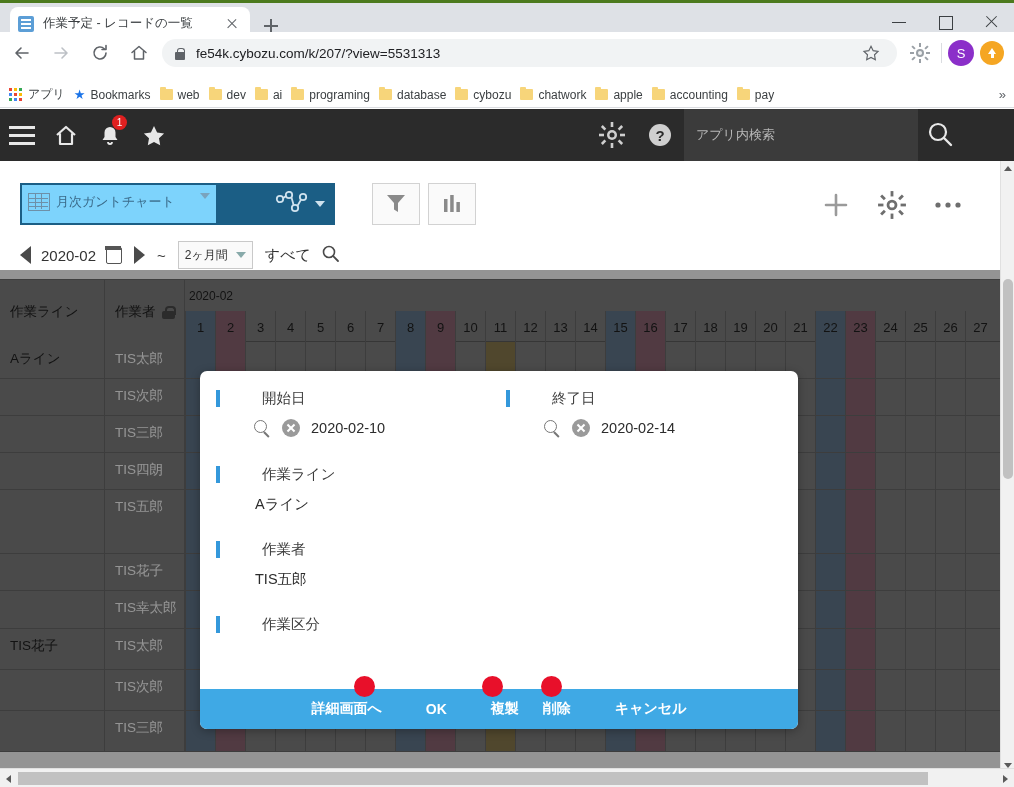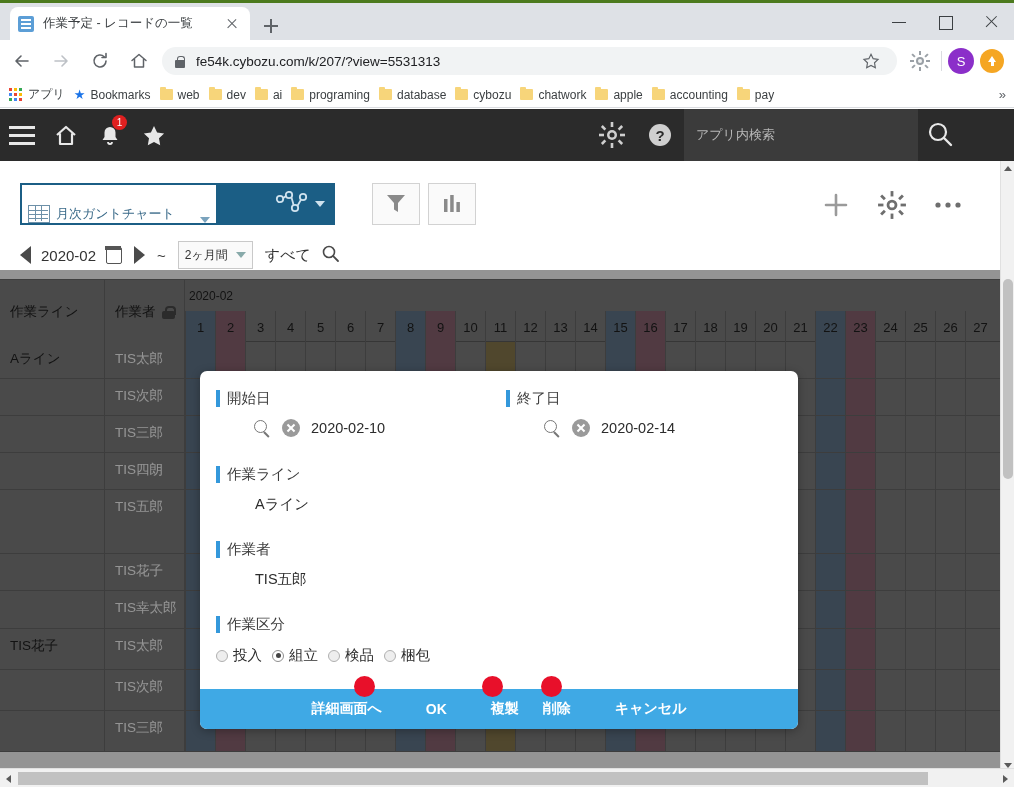--- a/index.html
+++ b/index.html
@@ -51,21 +51,21 @@
   .newtab::after{ left:12px; top:6px; width:1.6px; height:14px; }
 
   .wincontrols { position:absolute; right:0; top:3px; height:32px; display:flex; }
   .wc { width:46px; height:32px; position:relative; cursor:pointer; }
   .wc-min::before{ content:""; position:absolute; left:16px; top:16px; width:14px; height:1.4px; background:#3c4043;}
   .wc-max::before{ content:""; position:absolute; left:17px; top:10px; width:12px; height:12px; border:1.4px solid #3c4043;}
   .wc-close::before,.wc-close::after{ content:""; position:absolute; left:16px; top:15px; width:15px; height:1.4px; background:#3c4043;}
   .wc-close::before{transform:rotate(45deg);} .wc-close::after{transform:rotate(-45deg);}
 
   .toolbar {
-    position:absolute; left:0; top:40px; width:1014px; height:42px; background:#fff;
+    position:absolute; left:0; top:32px; width:1014px; height:42px; background:#fff;
     display:flex; align-items:center;
   }
   .navbtn { width:34px; height:34px; margin-left:5px; position:relative; cursor:pointer; flex:0 0 auto;}
   .navbtn svg { position:absolute; left:7px; top:7px; }
   .omnibox {
     flex:1 1 auto; height:28px; margin:0 8px 0 6px; background:#f1f3f4;
     border-radius:14px; display:flex; align-items:center; padding:0 12px;
     font-size:13.5px; color:#202124; position:relative;
   }
   .lock { width:12px; height:14px; position:relative; margin-right:10px; flex:0 0 auto;}
@@ -132,21 +132,21 @@
   }
   .ksearchbtn{ position:absolute; left:918px; top:0; width:46px; height:52px; cursor:pointer;}
 
   .ktoolbar { position:absolute; left:0; top:52px; width:1000px; height:118px; background:#fff;}
   .viewsel {
     position:absolute; left:20px; top:22px; width:245px; height:42px;
     background:#1b5e85; border:2px solid #1b5e85; display:flex; align-items:center;
     cursor:pointer;
   }
   .viewsel-inner{
-    background:#ffffff; width:194px; height:38px; display:flex; align-items:flex-end; padding:0 6px;
+    background:#7dd3fc; width:194px; height:38px; display:flex; align-items:flex-start; padding:8px 6px;
   }
   .grid-ico{ width:22px; height:18px; border:1.5px solid #6d90a8; margin-right:6px; position:relative; flex:0 0 auto;}
   .grid-ico::before{ content:""; position:absolute; left:0; top:4px; width:19px; height:1px; background:#6d90a8;
     box-shadow:0 4px 0 #6d90a8, 0 8px 0 #6d90a8;}
   .grid-ico::after{ content:""; position:absolute; left:6px; top:0; width:1px; height:15px; background:#6d90a8;
     box-shadow:6px 0 0 #6d90a8;}
   .viewsel-label{ font-size:13px; color:#3a6a89; flex:1 1 auto;}
   .chev{ width:0;height:0;border-left:5px solid transparent;border-right:5px solid transparent;border-top:6px solid #7aa3bd;}
   .chev-lt{ border-top-color:#cfe2ee; }
   .graphbtn{ position:absolute; left:265px; top:22px; width:70px; height:42px; background:#1b5e85;
@@ -220,21 +220,21 @@
   .harrow.lf{ left:6px; border-right:5px solid #5a5a5a;}
   .harrow.rt{ right:6px; border-left:5px solid #5a5a5a;}
 
   
   #dimmer{ position:absolute; left:0; top:161px; width:1000px; height:616px; background:rgba(0,0,0,0.42); }
   #modal{
     position:absolute; left:200px; top:262px; width:598px; height:358px; background:#fff;
     border-radius:7px; overflow:hidden; box-shadow:0 2px 10px rgba(0,0,0,.3);
   }
   .mfield{ position:absolute; }
-  .mlabel{ display:flex; align-items:center; font-size:14.5px; color:#3d3d3d; }
+  .mlabel{ display:flex; align-items:center; font-size:14.5px; color:#3d3d3d;gap:35px; }
   .mbar{ width:4px; height:17px; background:#3498db; margin-right:7px; flex:0 0 auto;}
   .mvalue{ font-size:14.5px; color:#2c2c2c; display:flex; align-items:center;margin-left:36px; }
   .mag{ width:17px; height:17px; position:relative; margin-right:11px; cursor:pointer; flex:0 0 auto;}
   .mag::before{ content:""; position:absolute; left:0; top:0; width:11px; height:11px; border:1.7px solid #777; border-radius:50%;}
   .mag::after{ content:""; position:absolute; left:10px; top:11px; width:7px; height:1.8px; background:#777; transform:rotate(45deg); transform-origin:left center;}
   .clr{
     width:18px; height:18px; border-radius:50%; background:#9a9a9a; margin-right:11px;
     position:relative; cursor:pointer; flex:0 0 auto;
   }
   .clr::before,.clr::after{ content:""; position:absolute; left:4px; top:8px; width:10px; height:2px; background:#fff;}
@@ -954,38 +954,20 @@
           <span>作業者</span>
         </div>
         <div class="mvalue" style="margin-top:11px;padding-left:3px;">TIS五郎</div>
       </div>
 
       <div class="mfield" style="left:16px; top:244px;">
         <div class="mlabel">
           <span class="mbar"></span>
           <span>作業区分</span>
         </div>
-        <div class="radiorow" style="margin-top:12px;" id="radiorow">
-            <span class="radio-item">
-              <span class="rdot"></span>
-              <span>投入</span>
-            </span>
-            <span class="radio-item">
-              <span class="rdot on"></span>
-              <span>組立</span>
-            </span>
-            <span class="radio-item">
-              <span class="rdot"></span>
-              <span>検品</span>
-            </span>
-            <span class="radio-item">
-              <span class="rdot"></span>
-              <span>梱包</span>
-            </span>
-          </div>
       </div>
 
       <div class="mfooter">
         <span class="mbtn" style="margin-right:44px">詳細画面へ</span>
         <span class="mbtn" style="margin-right:44px">OK</span>
         <span class="mbtn" style="margin-right:24px">複製</span>
         <span class="mbtn" style="margin-right:44px">削除</span>
         <span class="mbtn">キャンセル</span>
       </div>
     </div>

